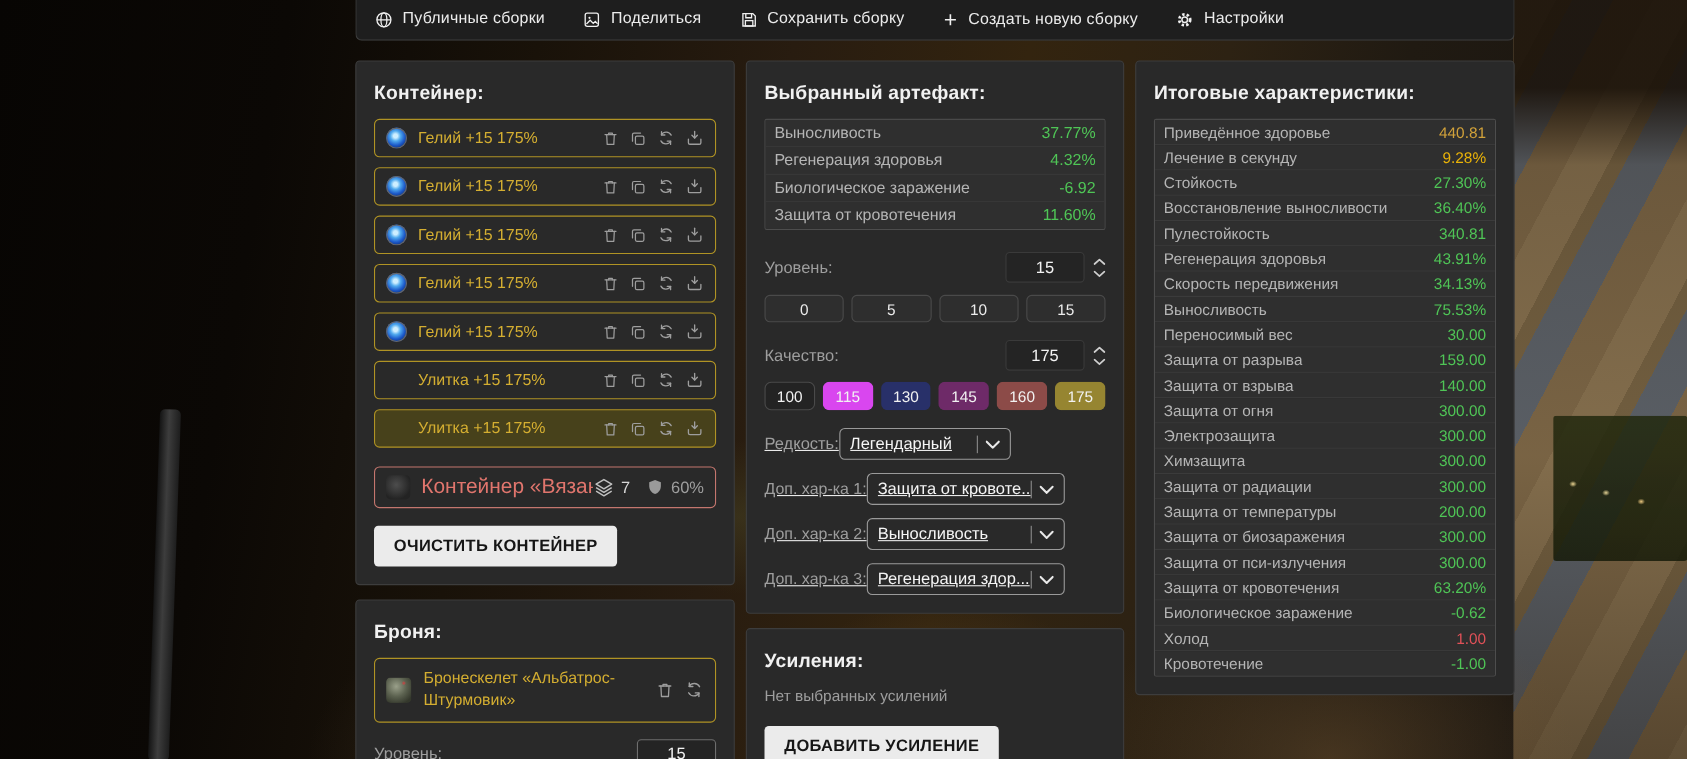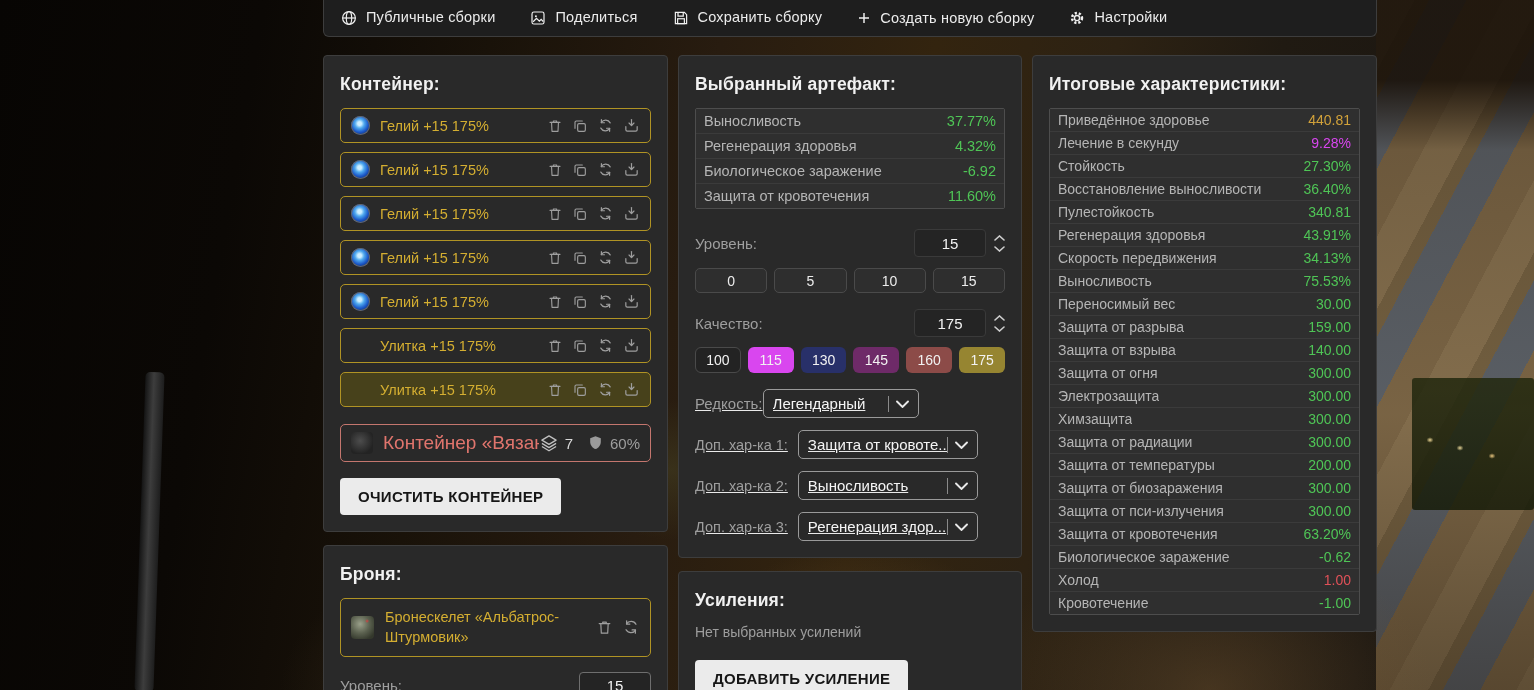--- a/index.html
+++ b/index.html
@@ -92,21 +92,21 @@
   .spin-arrows{display:flex;flex-direction:column;gap:5px;margin-left:8px;}
   .spin-arrows span{display:flex;cursor:pointer;}
   .presets{display:flex;gap:7px;margin-top:11px;}
   .preset-btn{flex:1;height:25px;background:#2e2e2e;border:1px solid #4a4a4a;border-radius:5px;
     color:#ececec;font-family:"Liberation Sans",sans-serif;font-size:14px;cursor:pointer;}
   .q-presets{display:flex;gap:7px;margin-top:10px;}
   .q-btn{flex:1;height:26px;border:1px solid transparent;border-radius:6px;color:#f2f2f2;
     font-family:"Liberation Sans",sans-serif;font-size:14px;cursor:pointer;}
   .q-btn.outlined{border-color:#4a4a4a;}
   .mt16{margin-top:16px;}
-  .mt12{margin-top:12px;gap:10px;}
+  .mt12{margin-top:12px;}
   .sel-row{display:flex;align-items:center;justify-content:flex-start;text-decoration:underline;}
   .dd{box-sizing:border-box;height:29px;border:1px solid #9a9a9a;border-radius:5px;background:transparent;
     display:flex;align-items:center;padding:0 9px;cursor:pointer;}
   .dd-val{flex:1;font-size:15px;color:#f5f5f5;white-space:nowrap;overflow:hidden;padding-right:6px;}
   .dd-div{width:1px;height:16px;background:#8a8a8a;margin-right:7px;flex:0 0 auto;}
   .dd.w136{width:156px;} .dd.w180{width:180px;}
   
   .empty-txt{font-size:14px;color:#9e9e9e;margin:2px 0 4px 0;}
 </style>
 </head>
@@ -612,21 +612,21 @@
       <div class="p-title">Итоговые характеристики:</div>
       <div class="stats-table totals">
 
           <div class="stat-row">
             <span class="stat-lbl">Приведённое здоровье</span>
             <span class="stat-val" style="color: rgb(210, 162, 58);">440.81</span>
           </div>
 
           <div class="stat-row">
             <span class="stat-lbl">Лечение в секунду</span>
-            <span class="stat-val" style="color: #d946ef;">9.28%</span>
+            <span class="stat-val" style="color: #eab308;">9.28%</span>
           </div>
 
           <div class="stat-row">
             <span class="stat-lbl">Стойкость</span>
             <span class="stat-val" style="color: rgb(79, 197, 86);">27.30%</span>
           </div>
 
           <div class="stat-row">
             <span class="stat-lbl">Восстановление выносливости</span>
             <span class="stat-val" style="color: rgb(79, 197, 86);">36.40%</span>

